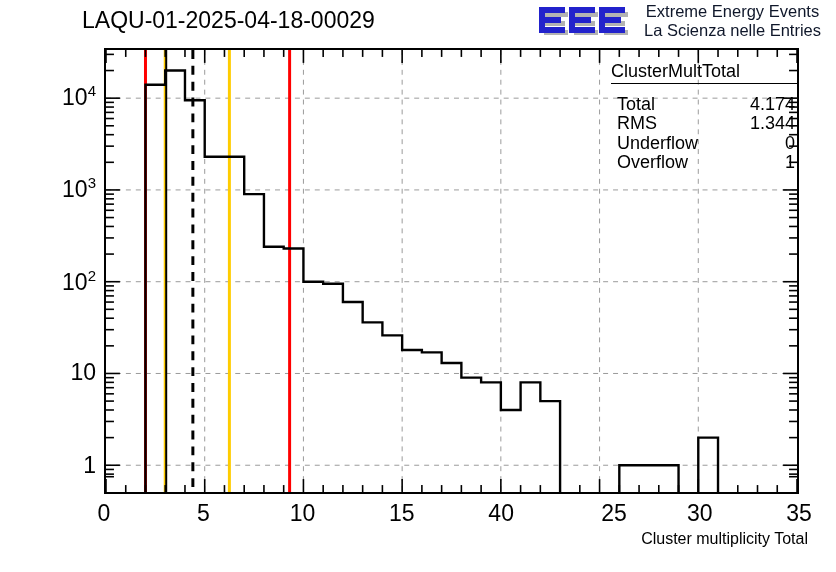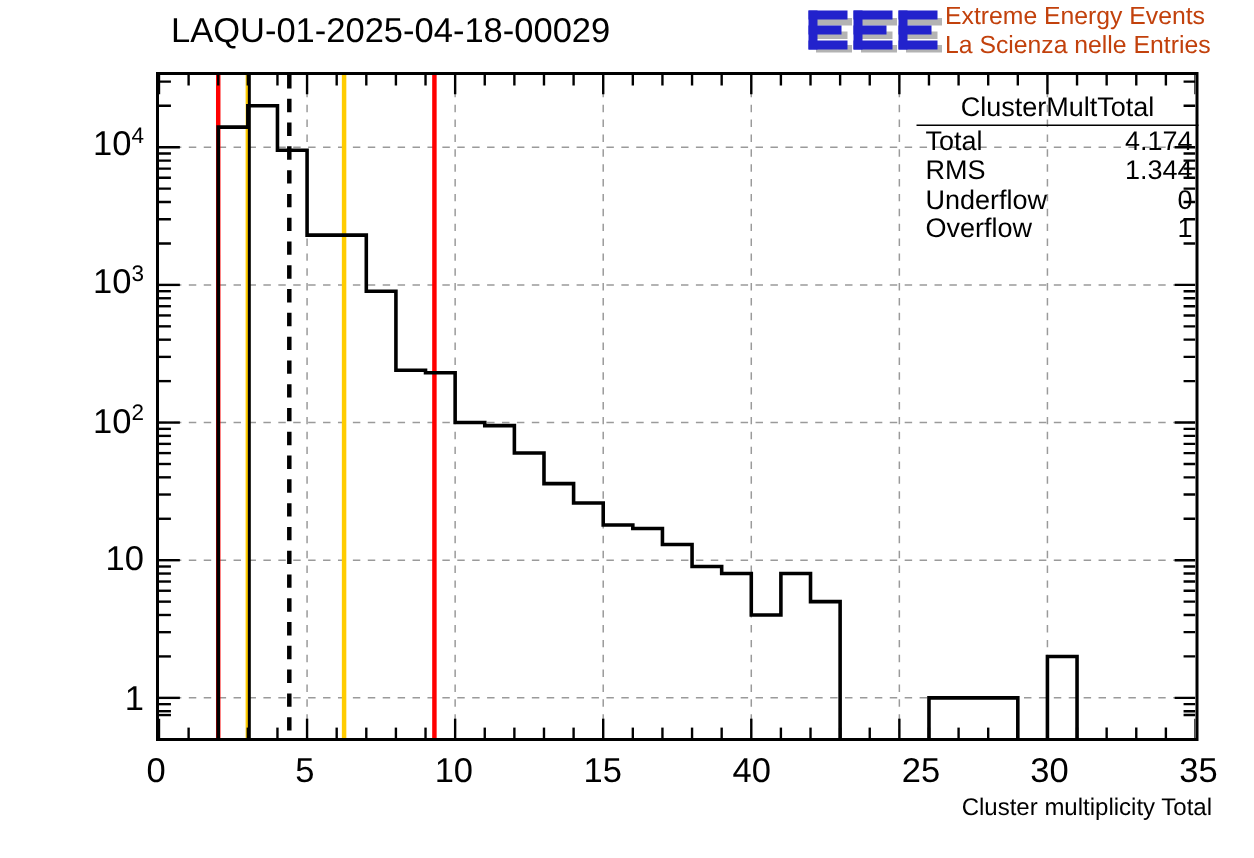--- a/index.html
+++ b/index.html
@@ -4,30 +4,29 @@
 <style>
   html,body{margin:0;padding:0;background:#ffffff;}
   body{width:836px;height:572px;position:relative;overflow:hidden;
        font-family:"Liberation Sans",sans-serif;color:#000;}
 
   
   #plot-title{
     position:absolute; left:82px; top:7px;
     font-size:23px; letter-spacing:0px; white-space:nowrap;
     font-family:"Liberation Sans",sans-serif;
-    margin-left:32px;
   }
 
   
   #logo{position:absolute; left:538px; top:2px; width:296px; height:42px;}
   #logo-mark{position:absolute; left:0px; top:1px; width:90px; height:38px;}
   #logo-text{position:absolute; left:92px; top:0px; width:205px;}
   .logo-line{
-    color:#c2410c; font-size:16.5px; line-height:19px;
-    font-family:"Liberation Sans",sans-serif; white-space:nowrap;
+    color:#0f172a; font-size:16.5px; line-height:19px;
+    font-family:"Liberation Sans",sans-serif; white-space:nowrap;text-align:center;
   }
 
   
   #frame{
     position:absolute; left:104px; top:48px;
     width:695px; height:446px;
     border:2px solid #000; box-sizing:border-box; background:#fff;
   }
   #plotarea{position:absolute; left:0; top:0; right:0; bottom:0; overflow:hidden;}
 
@@ -49,22 +48,22 @@
     font-family:"Liberation Sans",sans-serif;
   }
 
   
   #statsbox{
     position:absolute; left:611px; top:62px; width:188px; height:143px;
     background:transparent; font-size:18px; line-height:19.5px;
     font-family:"Liberation Sans",sans-serif;
   }
   #stats-title{
-    text-align:center; border-bottom:1.5px solid #000;
-    padding-bottom:1px; margin-bottom:1px; white-space:nowrap;
+    text-align:left; border-bottom:1.5px solid #000;
+    padding-bottom:1px; margin-bottom:11px; white-space:nowrap;
   }
   .stat-row{display:flex; justify-content:space-between; padding:0 4px 0 6px;}
   .stat-row .k{white-space:nowrap;}
   .stat-row .v{white-space:nowrap;}
 </style>
 </head>
 <body>
 
 <div id="plot-title">LAQU-01-2025-04-18-00029</div>
 

